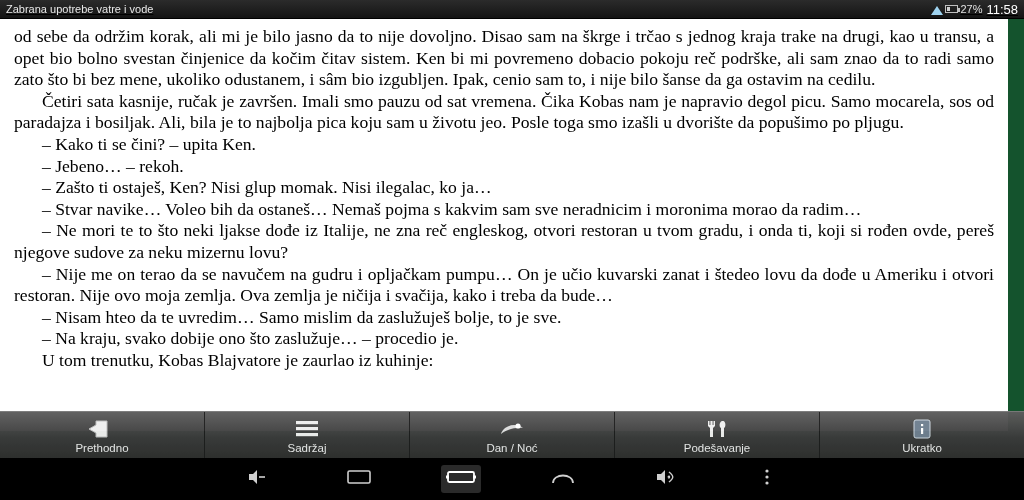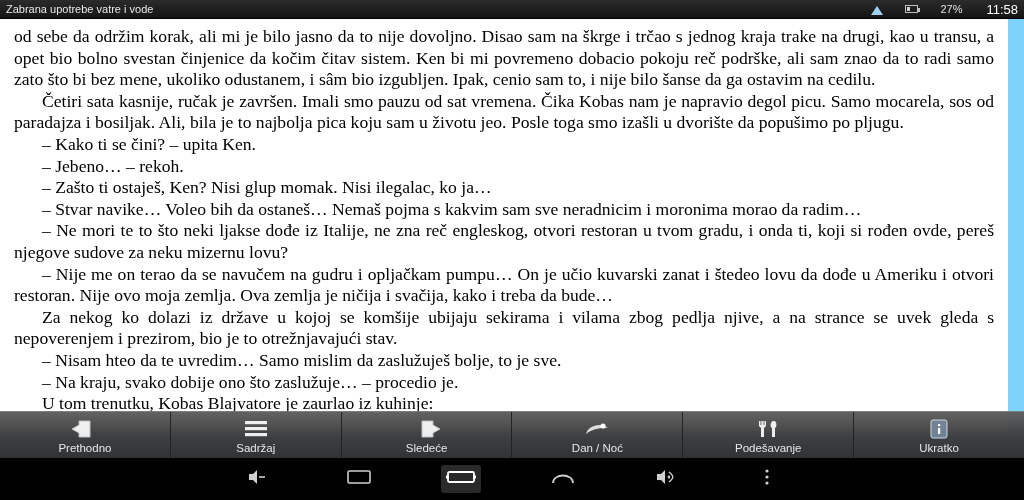--- a/index.html
+++ b/index.html
@@ -5,22 +5,23 @@
   * { box-sizing: border-box; margin: 0; padding: 0; }
   html, body {
     width: 1024px; height: 500px;
     background: #000;
     font-family: "Liberation Serif", serif;
     overflow: hidden;
   }
   #screen {
     position: relative;
     width: 1024px; height: 500px;
-    background: #7dd3fc;
+    background: #14532d;
     overflow: hidden;
+    text-decoration: underline;
   }
 
   
   .statusbar {
     height: 19px;
     background: linear-gradient(#2b2b2b, #141414);
     color: #d8d8d8;
     display: flex;
     align-items: center;
     justify-content: space-between;
@@ -28,21 +29,21 @@
     font-family: "Liberation Sans", sans-serif;
     font-size: 11px;
     border-bottom: 1px solid #000;
   }
   .statusbar .left {
     display: flex; align-items: center; gap: 6px;
     color: #e8e8e8;
     font-size: 11px;
   }
   .statusbar .right {
-    display: flex; align-items: center; gap: 22px;
+    display: flex; align-items: center; gap: 2px;
   }
   .wifi-glyph {
     width: 0; height: 0;
     border-left: 6px solid transparent;
     border-right: 6px solid transparent;
     border-bottom: 9px solid #9fd3f0;
     display: inline-block;
     transform: translateY(1px);
   }
   .batt {
@@ -156,21 +157,20 @@
 
   <div class="page">
     <p class="noindent">od sebe da održim korak, ali mi je bilo jasno da to nije dovoljno. Disao sam na škrge i trčao s jednog kraja trake na drugi, kao u transu, a opet bio bolno svestan činjenice da kočim čitav sistem. Ken bi mi povremeno dobacio pokoju reč podrške, ali sam znao da to radi samo zato što bi bez mene, ukoliko odustanem, i sâm bio izgubljen. Ipak, cenio sam to, i nije bilo šanse da ga ostavim na cedilu.</p>
     <p>Četiri sata kasnije, ručak je završen. Imali smo pauzu od sat vremena. Čika Kobas nam je napravio degol picu. Samo mocarela, sos od paradajza i bosiljak. Ali, bila je to najbolja pica koju sam u životu jeo. Posle toga smo izašli u dvorište da popušimo po pljugu.</p>
     <p class="dialog">– Kako ti se čini? –  upita Ken.</p>
     <p class="dialog">– Jebeno… – rekoh.</p>
     <p class="dialog">– Zašto ti ostaješ, Ken? Nisi glup momak. Nisi ilegalac, ko ja…</p>
     <p class="dialog">– Stvar navike… Voleo bih da ostaneš… Nemaš pojma s kakvim sam sve neradnicim i moronima morao da radim…</p>
     <p class="dialog">– Ne mori te to što neki ljakse dođe iz Italije, ne zna reč engleskog, otvori restoran u tvom gradu, i onda ti, koji si rođen ovde, pereš njegove sudove za neku mizernu lovu?</p>
     <p class="dialog">– Nije me on terao da se navučem na gudru i opljačkam pumpu… On je učio kuvarski zanat i štedeo lovu da dođe u Ameriku i otvori restoran. Nije ovo moja zemlja. Ova zemlja je ničija i svačija, kako i treba da bude…</p>
-    <p>Za nekog ko dolazi iz države u kojoj se komšije ubijaju sekirama i vilama zbog pedlja njive, a na strance se uvek gleda s nepoverenjem i prezirom, bio je to otrežnjavajući stav.</p>
     <p class="dialog">– Nisam hteo da te uvredim… Samo mislim da zaslužuješ bolje, to je sve.</p>
     <p class="dialog">– Na kraju, svako dobije ono što zaslužuje… – procedio je.</p>
     <p>U tom trenutku, Kobas Blajvatore je zaurlao iz kuhinje:</p>
 
   </div>
 
   <div class="toolbar">
 
     <div class="tool">
       <span class="ticon">
@@ -185,28 +185,20 @@
       <span class="ticon">
         <svg width="26" height="20" viewBox="0 0 26 20">
           <rect x="2" y="2" width="22" height="3.2" fill="#efefef"></rect>
           <rect x="2" y="8" width="22" height="3.2" fill="#efefef"></rect>
           <rect x="2" y="14" width="22" height="3.2" fill="#efefef"></rect>
         </svg>
       </span>
       <span class="tlabel">Sadržaj</span>
     </div>
 
-    <div class="tool">
-      <span class="ticon">
-        <svg width="30" height="20" viewBox="0 0 30 20">
-          <path d="M10 2 L21 2 L21 6 L28 10 L21 14 L21 18 L10 18 Z" fill="#efefef" stroke="#bdbdbd"></path>
-        </svg>
-      </span>
-      <span class="tlabel">Sledeće</span>
-    </div>
 
     <div class="tool">
       <span class="ticon">
         <svg width="30" height="20" viewBox="0 0 30 20">
           <path d="M4 15 C6 7, 18 3, 26 9 C20 8, 10 10, 4 15 Z" fill="#dcdcdc"></path>
           <circle cx="21" cy="7" r="2.6" fill="#ffffff"></circle>
         </svg>
       </span>
       <span class="tlabel">Dan / Noć</span>
     </div>

